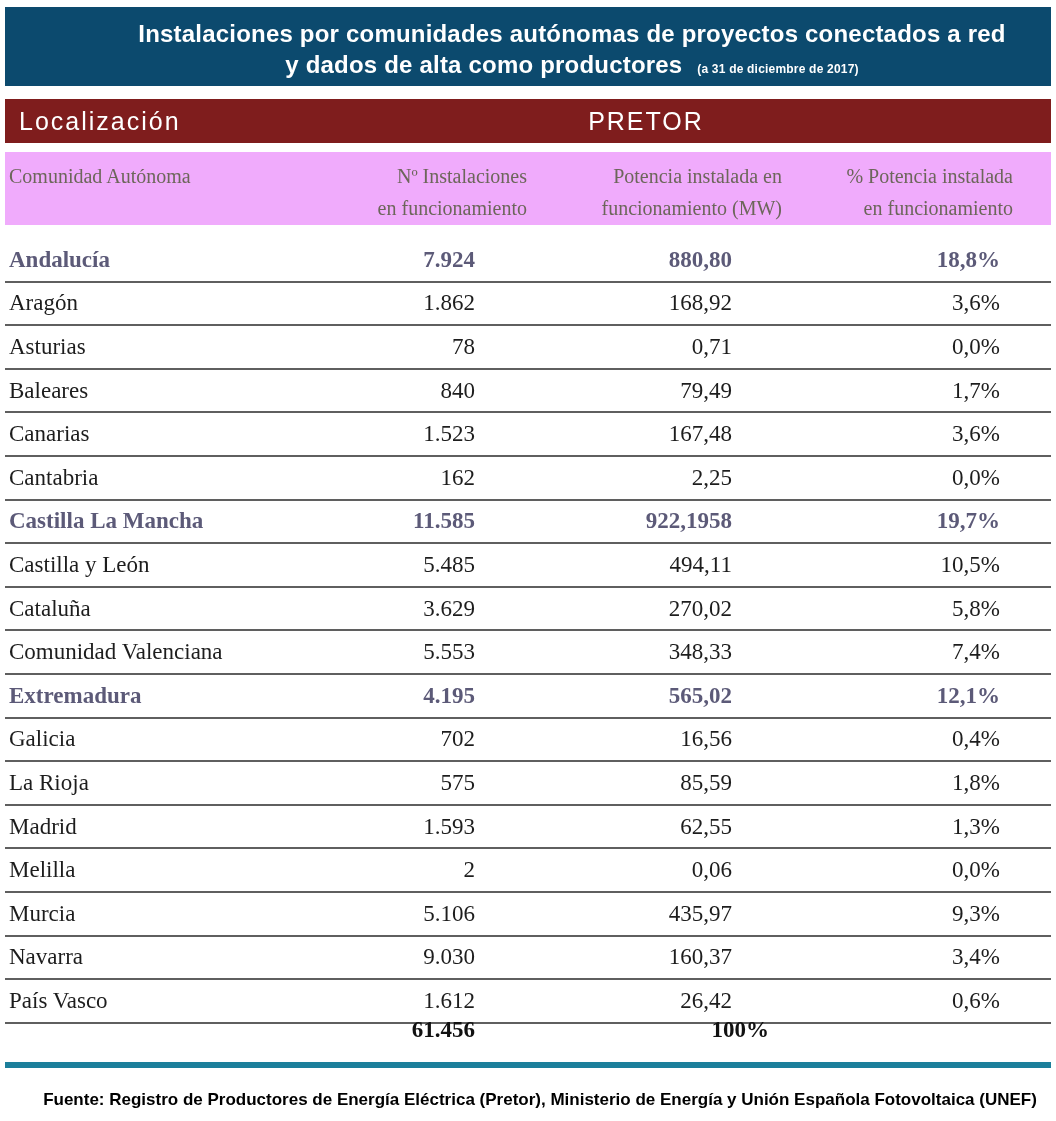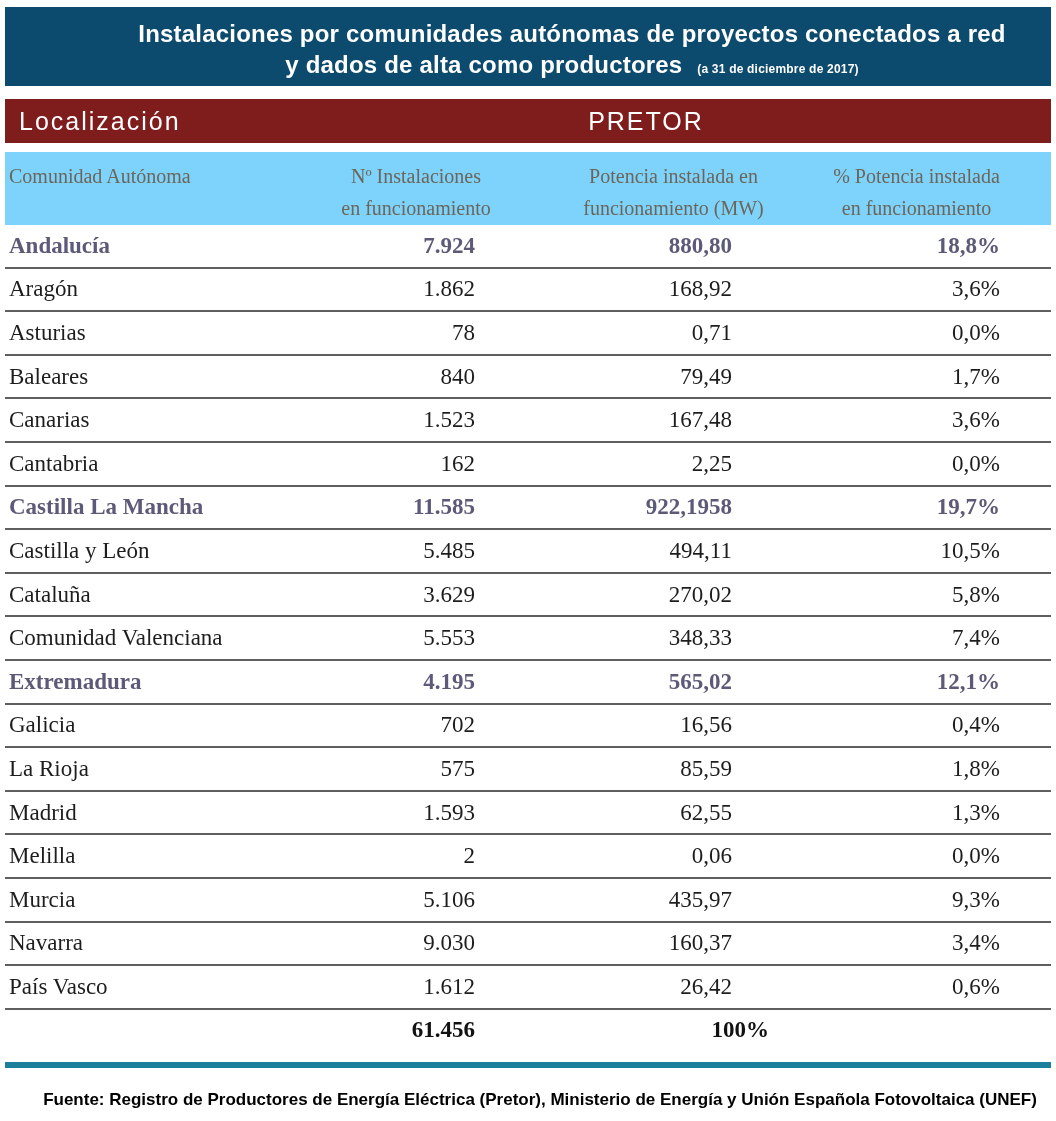--- a/index.html
+++ b/index.html
@@ -29,29 +29,29 @@
   }
   .pretor-label {
     position:absolute; left:641px; transform:translateX(-50%); top:0;
     line-height:44px; font-size:25px; letter-spacing:2px;
   }
 
   
   .grid-cols { display:grid; grid-template-columns:300px 260px 255px 231px; }
   .col-header {
     position:absolute; left:5px; top:152px; width:1046px; height:73px;
-    background:#7dd3fc; color:#6C665A;
+    background:#f0abfc; color:#6C665A;
     font-family:"Liberation Serif", serif; font-size:20px;
   }
-  .col-header .hc { padding-top:8px; line-height:32px; text-align:center; }
+  .col-header .hc { padding-top:8px; line-height:32px; text-align:right; }
   .col-header .hc.first { text-align:left; padding-left:4px; }
   .col-header .hc.num { padding-right:38px; }
 
   
-  .rows { position:absolute; left:5px; top:225px; width:1046px; }
+  .rows { position:absolute; left:5px; top:239px; width:1046px; }
   .row {
     height:43.6px; align-items:center;
     border-bottom:2px solid #5F5F5F;
     font-family:"Liberation Serif", serif; font-size:23px; color:#1D1D1D;
   }
   .row .c-name { padding-left:4px; }
   .row .c-inst { text-align:right; padding-right:90px; }
   .row .c-pot  { text-align:right; padding-right:88px; }
   .row .c-pct  { text-align:right; padding-right:51px; }
   .row.highlight { font-weight:bold; color:#5C5A78; }

